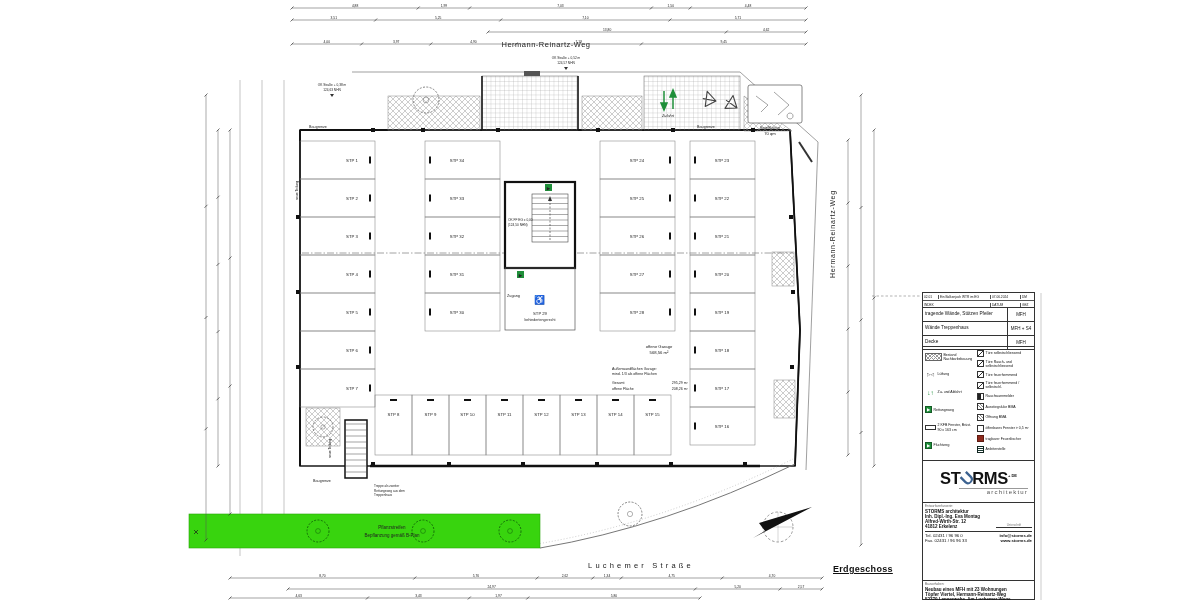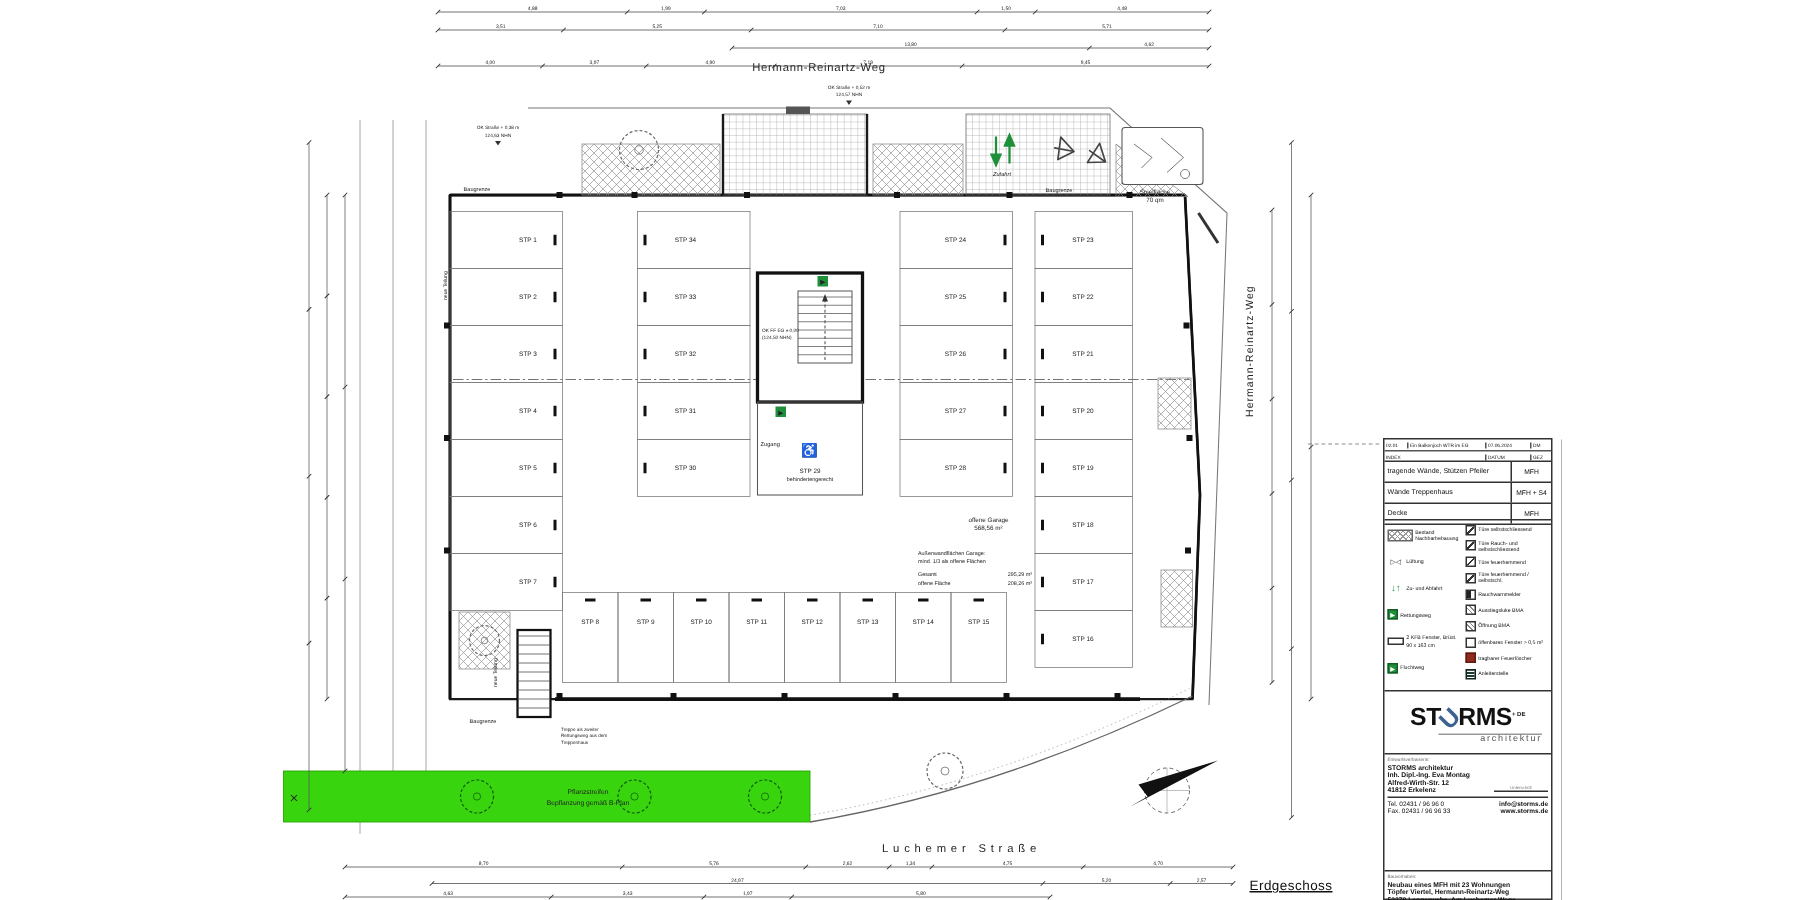--- a/index.html
+++ b/index.html
@@ -48,21 +48,21 @@
   .logo-sub{display:block;text-align:right;font-size:6px;color:#555;letter-spacing:1.2px;
             border-top:0.5px solid #999;margin:1px 6px 0 36px;padding-top:0.5px;}
   .tb-pad{padding:1px 2px;position:relative;}
   .tb-h{font-size:3.1px;color:#666;margin:0.4px 0;}
   .tb-line{font-size:4.5px;line-height:5.2px;color:#111;font-weight:600;white-space:nowrap;}
   .sig{position:absolute;right:2px;top:13px;width:36px;border-bottom:0.5px solid #333;
        font-size:2.8px;color:#777;text-align:center;padding-top:7px;}
   .contact{border-top:0.5px solid #333;margin-top:1.5px;padding-top:1px;font-size:4.3px;}
   .ct-row{display:flex;justify-content:space-between;line-height:5px;}
   .ct-row .b{font-weight:bold;}
-  .floor{position:absolute;left:833px;top:585px;font-size:9px;font-weight:normal;
+  .floor{position:absolute;left:833px;top:564px;font-size:9px;font-weight:bold;
          text-decoration:underline;letter-spacing:0.3px;color:#111;}
 </style>
 </head>
 <body>
 
 <div id="stage">
 
 <svg id="plan-svg" viewBox="0 0 1200 600" width="1200" height="600">
   <defs>
     <pattern id="grid" width="4.5" height="4.5" patternUnits="userSpaceOnUse">

